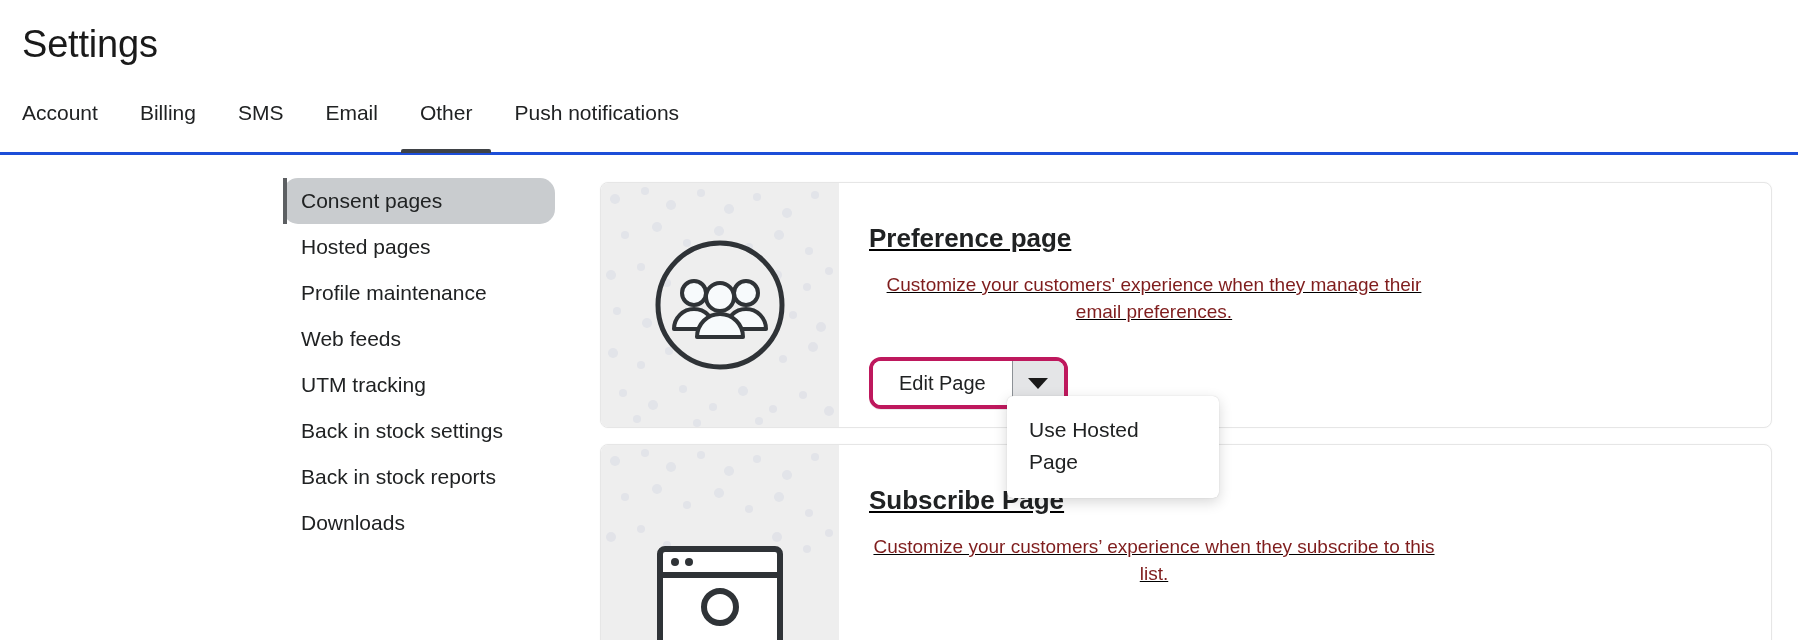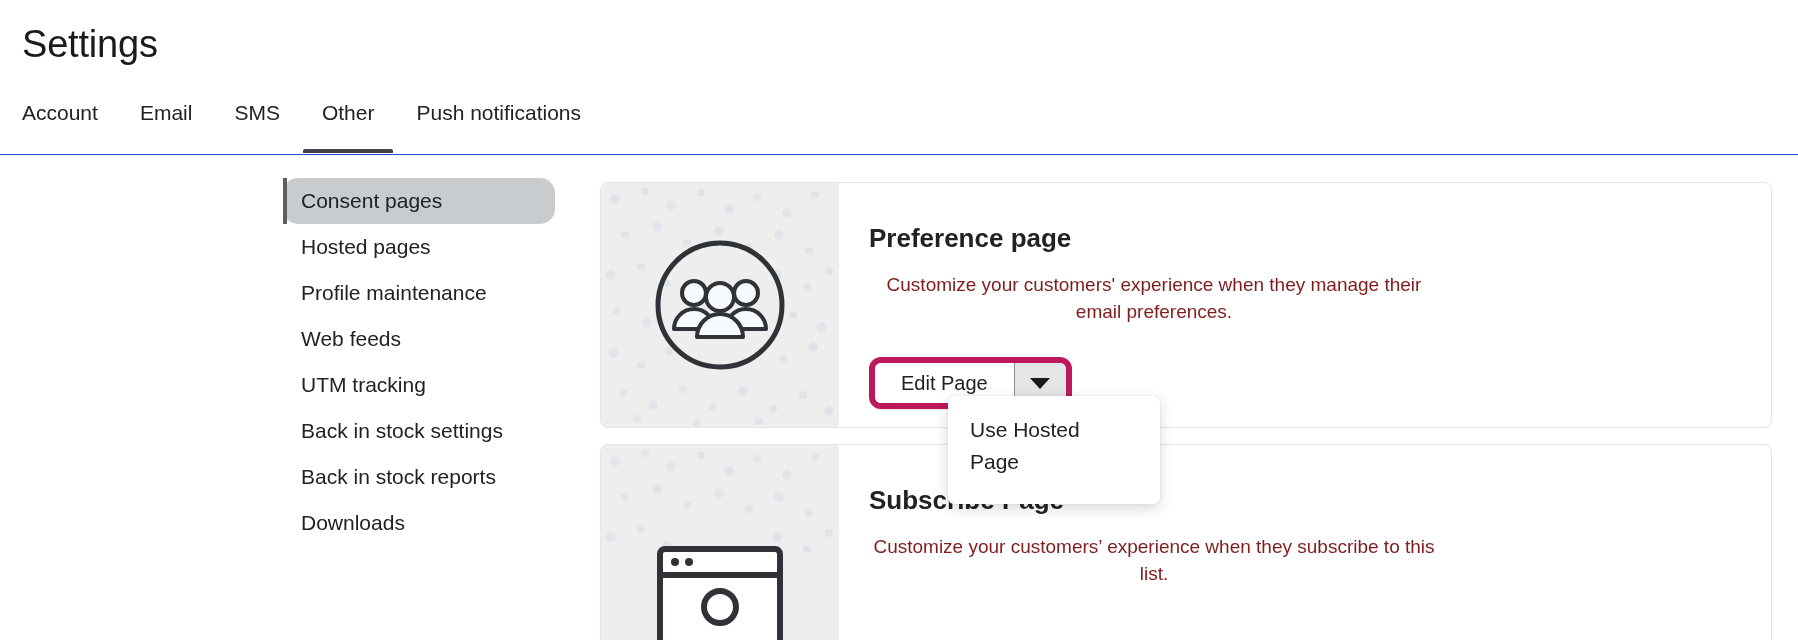--- a/index.html
+++ b/index.html
@@ -20,21 +20,21 @@
     line-height: 44px;
     color: #1a1a1a;
     font-weight: 400;
     letter-spacing: -0.2px;
   }
 
   .tabbar {
     position: absolute;
     left: 0; top: 92px;
     width: 1798px; height: 63px;
-    border-bottom: 1px solid #1d4ed8;
+    border-bottom: 3px solid #1d4ed8;
     padding-left: 44px;
   }
   .tabs {
     position: absolute;
     left: 22px; top: 0;
     display: flex;
     align-items: flex-start;
     height: 62px;
   }
   .tab {
@@ -104,20 +104,21 @@
   .card {
     position: relative;
     display: flex;
     background: #ffffff;
     border: 1px solid #e6e6e6;
     border-radius: 8px;
     box-shadow: 0 0 2px rgba(0,0,0,0.04);
     overflow: hidden;
     height: 246px;
     margin-bottom: 16px;
+    text-decoration: underline;
   }
   .thumb {
     position: relative;
     width: 238px;
     min-width: 238px;
     background: #eeeeee;
     overflow: hidden;
   }
   .thumb .dots { position: absolute; inset: 0; }
   .thumb .art {
@@ -143,21 +144,21 @@
     max-width: 570px;
     margin: 0 0 32px 0;
     text-align: center;
   }
 
   
   .split-btn {
     display: inline-flex;
     align-items: stretch;
     height: 52px;
-    border: 6px solid #be185d;
+    border: 4px solid #be185d;
     border-radius: 12px;
     background: #ffffff;
     box-shadow: 0 1px 0 rgba(0,0,0,0.08);
     overflow: hidden;
   }
   .split-main {
     display: flex;
     align-items: center;
     justify-content: center;
     padding: 0 26px;
@@ -179,27 +180,27 @@
   .caret-glyph {
     width: 0; height: 0;
     border-left: 10px solid transparent;
     border-right: 10px solid transparent;
     border-top: 11px solid #1a1a1a;
   }
 
   
   .popover {
     position: absolute;
-    left: 948px;
+    left: 1007px;
     top: 396px;
     width: 212px;
     background: #ffffff;
     border-radius: 6px;
     box-shadow: 0 4px 14px rgba(0,0,0,0.16), 0 0 1px rgba(0,0,0,0.22);
-    padding: 14px 0 22px 0;
+    padding: 14px 0 16px 0;
     z-index: 40;
   }
   .popover-item {
     font-size: 21px;
     line-height: 32px;
     color: #202223;
     padding: 4px 22px;
     cursor: pointer;
   }
 </style>
@@ -211,28 +212,32 @@
   <div class="page-title">Settings</div>
 
   <div class="tabbar">
     <div class="tabs">
 
       <div class="tab">
         <span>Account</span>
         <span class="tab-underline"></span>
       </div>
 
+      <div class="tab">
+        <span>Billing</span>
+        <span class="tab-underline"></span>
+      </div>
+
+      <div class="tab">
+        <span>SMS</span>
+        <span class="tab-underline"></span>
+      </div>
 
       <div class="tab">
         <span>Email</span>
-        <span class="tab-underline"></span>
-      </div>
-
-      <div class="tab">
-        <span>SMS</span>
         <span class="tab-underline"></span>
       </div>
 
       <div class="tab active">
         <span>Other</span>
         <span class="tab-underline"></span>
       </div>
 
       <div class="tab">
         <span>Push notifications</span>

